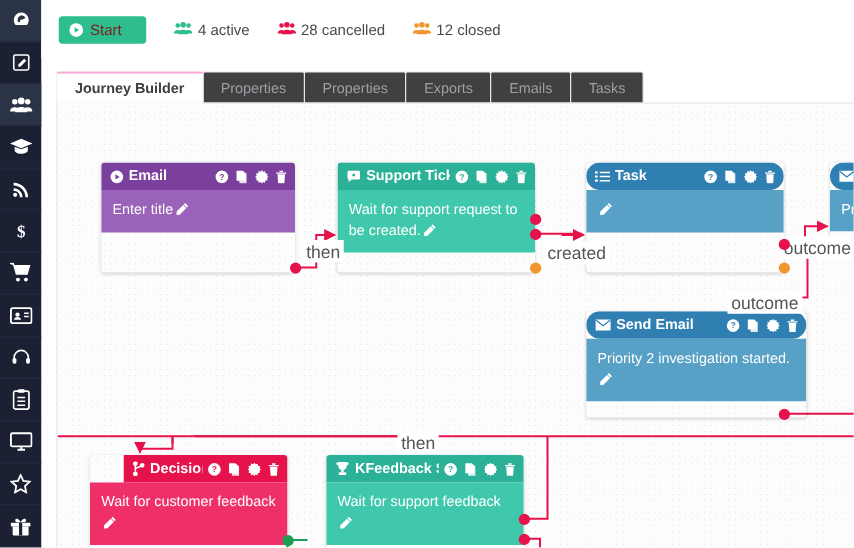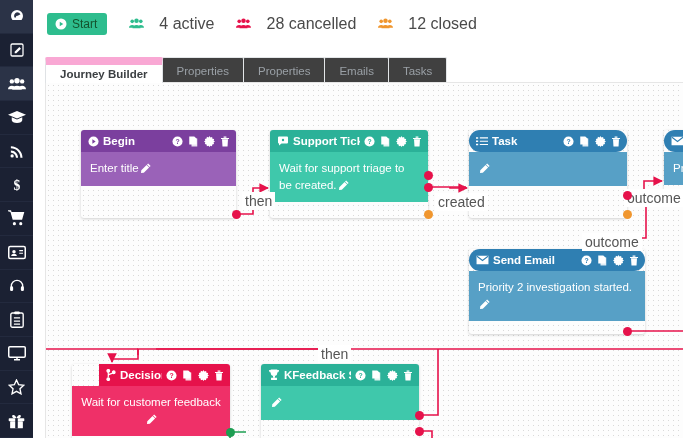--- a/index.html
+++ b/index.html
@@ -27,44 +27,44 @@
   .side-item.active { background:#2b3347; }
   .side-item svg { display:block; }
 
   
   #header {
     position:absolute; left:33px; top:0; right:0; height:47px;
     background:#ffffff;
     display:flex; align-items:center; padding-left:14px; gap:0px;
   }
   #start-btn {
-    background:#2ebd8e; color:#14532d; border:none; border-radius:3px;
-    height:22px; padding:0 10px 0 8px; font-size:12px;
+    background:#2ebd8e; color:#7f1d1d; border:none; border-radius:3px;
+    height:22px; padding:0 20px 0 8px; font-size:12px;
     display:inline-flex; align-items:center; gap:5px; cursor:pointer;
     font-family:"Liberation Sans", sans-serif;
   }
-  .stat { display:inline-flex; align-items:center; gap:15px; font-size:16px; color:#4a4a4a; margin-left:22px; }
+  .stat { display:inline-flex; gap:4px; font-size:12px; color:#4a4a4a; margin-left:22px; }
   .stat .gl { line-height:1; display:block; }
 
   
   #tabbar {
     position:absolute; left:45px; top:57px; width:640px; height:26px;
     display:flex; align-items:flex-end;
   }
   .tab {
     height:26px; padding:0 14px; font-size:11.5px;
     display:flex; align-items:center; justify-content:center;
     background:#404040; color:#9aa0a6;
     border:1px solid #e3e6e8; border-bottom:none;
     border-radius:2px 2px 0 0; margin-right:-1px; cursor:pointer;
     white-space:nowrap;
   }
   .tab.active {
     background:#ffffff; color:#3c4043; font-weight:bold;
-    border-top:8px solid #f9a8d4;
+    border-top:2px solid #f9a8d4;
     border-left:1px solid #dfe2e5; border-right:1px solid #dfe2e5;
     position:relative; z-index:3;
   }
 
   
   #canvas {
     position:absolute; left:45px; top:82px; width:638px; height:356px;
     background-color:#fdfdfd;
     background-image:radial-gradient(#d9d9d9 0.6px, transparent 0.7px);
     background-size:5px 5px;
@@ -91,21 +91,21 @@
   }
   .node .nbody .pen { display:inline-block; vertical-align:-1px; margin-left:2px; }
 
   .n-purple .nhead { background:#7b3f9e; }
   .n-purple .nbody { background:#9a62b8; }
   .n-teal   .nhead { background:#2bb198; }
   .n-teal   .nbody { background:#3fc8ab; }
   .n-blue   .nhead { background:#2f7fb2;border-radius:11px; }
   .n-blue   .nbody { background:#57a0c6; }
   .n-pink   .nhead { background:#e6124b;margin-left:27px; }
-  .n-pink   .nbody { background:#ef3068;text-align:center; }
+  .n-pink   .nbody { background:#ef3068; }
 
   
   .dot { position:absolute; width:9px; height:9px; border-radius:50%; }
   .dot.red { background:#e6124b; }
   .dot.orange { background:#f0962e; }
   .dot.green { background:#1d9e52; }
 
   
   .elabel {
     position:absolute; background:#ffffff; color:#555;
@@ -278,20 +278,21 @@
           </svg>
       </span>
       <span>12 closed</span>
     </span>
   </div>
 
   <div id="tabbar">
       <div class="tab active">Journey Builder</div>
       <div class="tab">Properties</div>
       <div class="tab">Properties</div>
+      <div class="tab">Exports</div>
       <div class="tab">Emails</div>
       <div class="tab">Tasks</div>
     </div>
 
   <div id="canvas">
     <svg id="links" viewBox="0 0 638 356" xmlns="http://www.w3.org/2000/svg">
       <defs>
         <marker id="ar" markerWidth="7" markerHeight="7" refX="5.4" refY="3" orient="auto">
           <path d="M0,0 L6,3 L0,6 z" fill="#e6124b"></path>
         </marker>
@@ -327,21 +328,21 @@
 
     <div id="nodes">
         <div class="node n-purple" style="left: 35px; top: 47px; width: 155px; height: 88px;">
           <div class="nhead">
             <span>
               <svg class="icn" width="11" height="11" viewBox="0 0 24 24" fill="#fff">
                 <circle cx="12" cy="12" r="11"></circle>
                 <path d="M9.5 7.3l7.2 4.7-7.2 4.7z" fill="#7b3f9e"></path>
               </svg>
             </span>
-            <span class="ntitle">Begin</span>
+            <span class="ntitle">Email</span>
             <span class="tools">
               <span>
                 <svg class="icn" width="11" height="11" viewBox="0 0 24 24" fill="#fff">
                   <circle cx="12" cy="12" r="11"></circle>
                   <text x="12" y="17" font-size="15" font-weight="bold" text-anchor="middle" fill="rgb(123, 63, 158)" class="qm">?</text>
                 </svg>
               </span>
               <span>
                 <svg class="icn" width="11" height="11" viewBox="0 0 20 22" fill="#fff">
                   <path d="M1.5 1h10l4.5 4.2V17h-14.5z"></path>
@@ -398,21 +399,21 @@
               </span>
               <span>
                 <svg class="icn" width="10" height="11" viewBox="0 0 18 22" fill="#fff">
                   <path d="M1 4h16v2H1z"></path>
                   <path d="M6.2 1h5.6v2.4H6.2z"></path>
                   <path d="M3 6.6h12L14 21H4z"></path>
                 </svg>
               </span>
             </span>
           </div>
-          <div class="nbody"><span>Wait for support triage to be created.</span><span class="pen"><svg class="icn" style="display:inline-block" width="10" height="10" viewBox="0 0 20 20" fill="#fff">
+          <div class="nbody"><span>Wait for support request to be created.</span><span class="pen"><svg class="icn" style="display:inline-block" width="10" height="10" viewBox="0 0 20 20" fill="#fff">
                 <path d="M14.2 0.8l5 5-2.2 2.2-5-5z"></path>
                 <path d="M0.6 14.4L11.2 3.8l5 5L5.6 19.4 0 20z"></path>
               </svg></span></div>
         </div>
         <div class="node n-blue" style="left: 423px; top: 47px; width: 158px; height: 88px;">
           <div class="nhead">
             <span>
               <svg class="icn" width="12" height="11" viewBox="0 0 22 20" fill="#fff">
                 <path d="M0 2h4v3H0zM0 8h4v3H0zM0 14h4v3H0z"></path>
                 <path d="M7 2.4h15v2.2H7zM7 8.4h15v2.2H7zM7 14.4h15v2.2H7z"></path>
@@ -581,21 +582,21 @@
               </span>
               <span>
                 <svg class="icn" width="10" height="11" viewBox="0 0 18 22" fill="#fff">
                   <path d="M1 4h16v2H1z"></path>
                   <path d="M6.2 1h5.6v2.4H6.2z"></path>
                   <path d="M3 6.6h12L14 21H4z"></path>
                 </svg>
               </span>
             </span>
           </div>
-          <div class="nbody"><span class="pen"><svg class="icn" style="display:inline-block" width="10" height="10" viewBox="0 0 20 20" fill="#fff">
+          <div class="nbody"><span>Wait for support feedback</span><span class="pen"><svg class="icn" style="display:inline-block" width="10" height="10" viewBox="0 0 20 20" fill="#fff">
                 <path d="M14.2 0.8l5 5-2.2 2.2-5-5z"></path>
                 <path d="M0.6 14.4L11.2 3.8l5 5L5.6 19.4 0 20z"></path>
               </svg></span></div>
         </div>
       </div>
     <div id="edge-labels">
         <div class="elabel" style="left: 196px; top: 109px;">then</div>
         <div class="elabel" style="left: 389px; top: 110px;">created</div>
         <div class="elabel" style="left: 578px; top: 106px;">outcome</div>
         <div class="elabel" style="left: 536px; top: 150px;">outcome</div>

